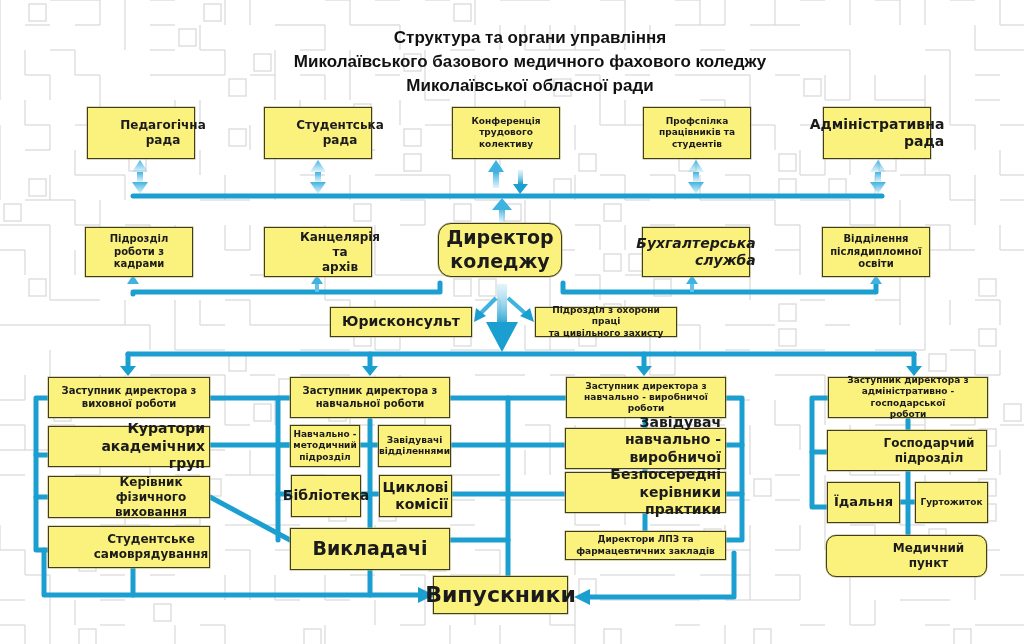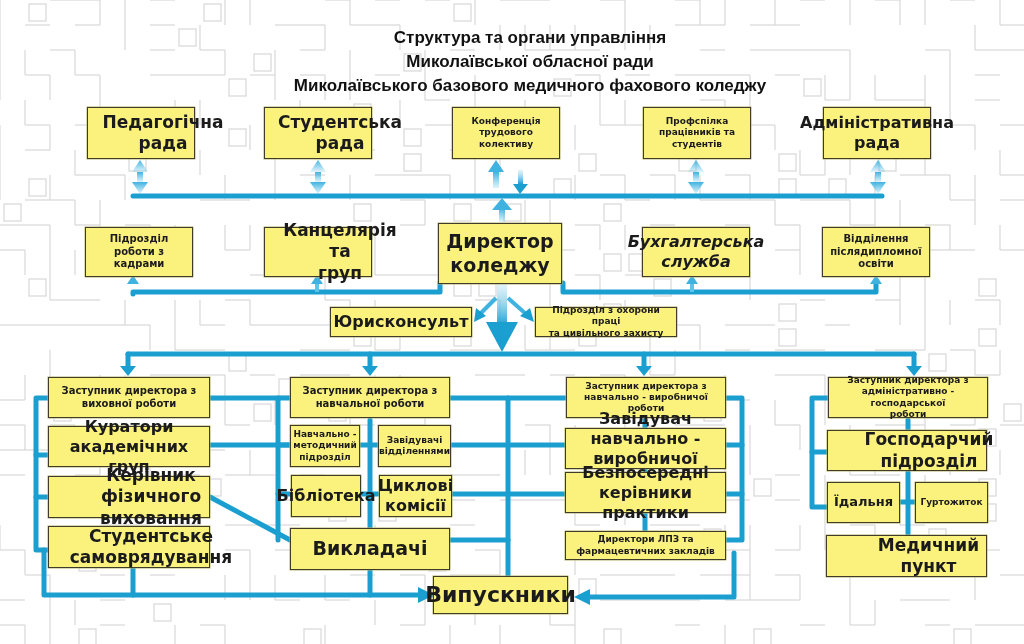--- a/index.html
+++ b/index.html
@@ -22,22 +22,22 @@
     background: #fbf27e; border: 1.5px solid #3d3d2a;
     display: flex; align-items: center; justify-content: center;
     text-align: center; font-weight: bold; color: #1b1b1b;
     font-family: "DejaVu Sans", sans-serif;
     padding: 2px 4px; line-height: 1.25;
     box-shadow: 0 0 0 0.5px #b8b06a;
   }
   .box span { white-space: pre-line; display: block; }
   .fs9 { font-size: 9px; }
   .fs10 { font-size: 10px; }
-  .fs11 { font-size: 16px; }
-  .fs12 { font-size: 17px; padding-left: 48px; }
+  .fs11 { font-size: 14px; text-align: right; }
+  .fs12 { font-size: 12px; padding-left: 48px; }
   .fs13 { font-size: 13px; }
   .fs16 { font-size: 22px; }
   .fs19 { font-size: 19px; }
 </style>
 </head>
 <body>
 
 <svg id="bg" viewBox="0 0 1024 644">
     <g stroke="#d8d8d8" stroke-width="1.2" fill="none">
       <line x1="0" y1="0" x2="0" y2="25"></line>
@@ -853,22 +853,22 @@
   <polygon points="486,322 518,322 502,352" fill="#1a9fd0"></polygon>
 
   <line x1="496" y1="298" x2="480" y2="314" stroke="#3fb2e0" stroke-width="4"></line>
   <polygon points="474,322 476,308 486,316" fill="#1a9fd0"></polygon>
   <line x1="508" y1="298" x2="526" y2="314" stroke="#3fb2e0" stroke-width="4"></line>
   <polygon points="534,322 520,316 530,308" fill="#1a9fd0"></polygon>
 </svg>
 
 <div class="title">
   <div>Структура та органи управління</div>
+  <div>Миколаївського базового медичного фахового коледжу</div>
   <div>Миколаївської обласної ради</div>
-  <div>Миколаївського базового медичного фахового коледжу</div>
 </div>
 
 <div class="box fs12" style="left:87px;top:107px;width:108px;height:52px;">
     <span>Педагогічна
 рада</span>
   </div>
 <div class="box fs12" style="left:264px;top:107px;width:108px;height:52px;">
     <span>Студентська
 рада</span>
   </div>
@@ -887,23 +887,23 @@
 рада</span>
   </div>
 
 <div class="box fs10" style="left:85px;top:227px;width:108px;height:50px;">
     <span>Підрозділ
 роботи з
 кадрами</span>
   </div>
 <div class="box fs12" style="left:264px;top:227px;width:108px;height:50px;">
     <span>Канцелярія та
-груп</span>
-  </div>
-<div class="box fs19" style="left:438px;top:223px;width:124px;height:61px;">
+архів</span>
+  </div>
+<div class="box fs19" style="left:438px;top:223px;width:124px;height:54px;border-radius:13px;">
     <span>Директор
 коледжу</span>
   </div>
 <div class="box fs11" style="left:642px;top:227px;width:108px;height:50px;font-style:italic;">
     <span>Бухгалтерська
 служба</span>
   </div>
 <div class="box fs10" style="left:822px;top:227px;width:108px;height:50px;">
     <span>Відділення
 післядипломної
@@ -989,16 +989,16 @@
 <div class="box fs12" style="left:827px;top:430px;width:160px;height:41px;">
     <span>Господарчий
 підрозділ</span>
   </div>
 <div class="box fs13" style="left:827px;top:482px;width:73px;height:41px;">
     <span>Їдальня</span>
   </div>
 <div class="box fs9" style="left:915px;top:482px;width:73px;height:41px;text-align:center;">
     <span>Гуртожиток</span>
   </div>
-<div class="box fs12" style="left:826px;top:535px;width:161px;height:42px;">
+<div class="box fs12" style="left:826px;top:535px;width:161px;height:42px;border-radius:10px;">
     <span>Медичний
 пункт</span>
   </div>
 
 </body></html>

